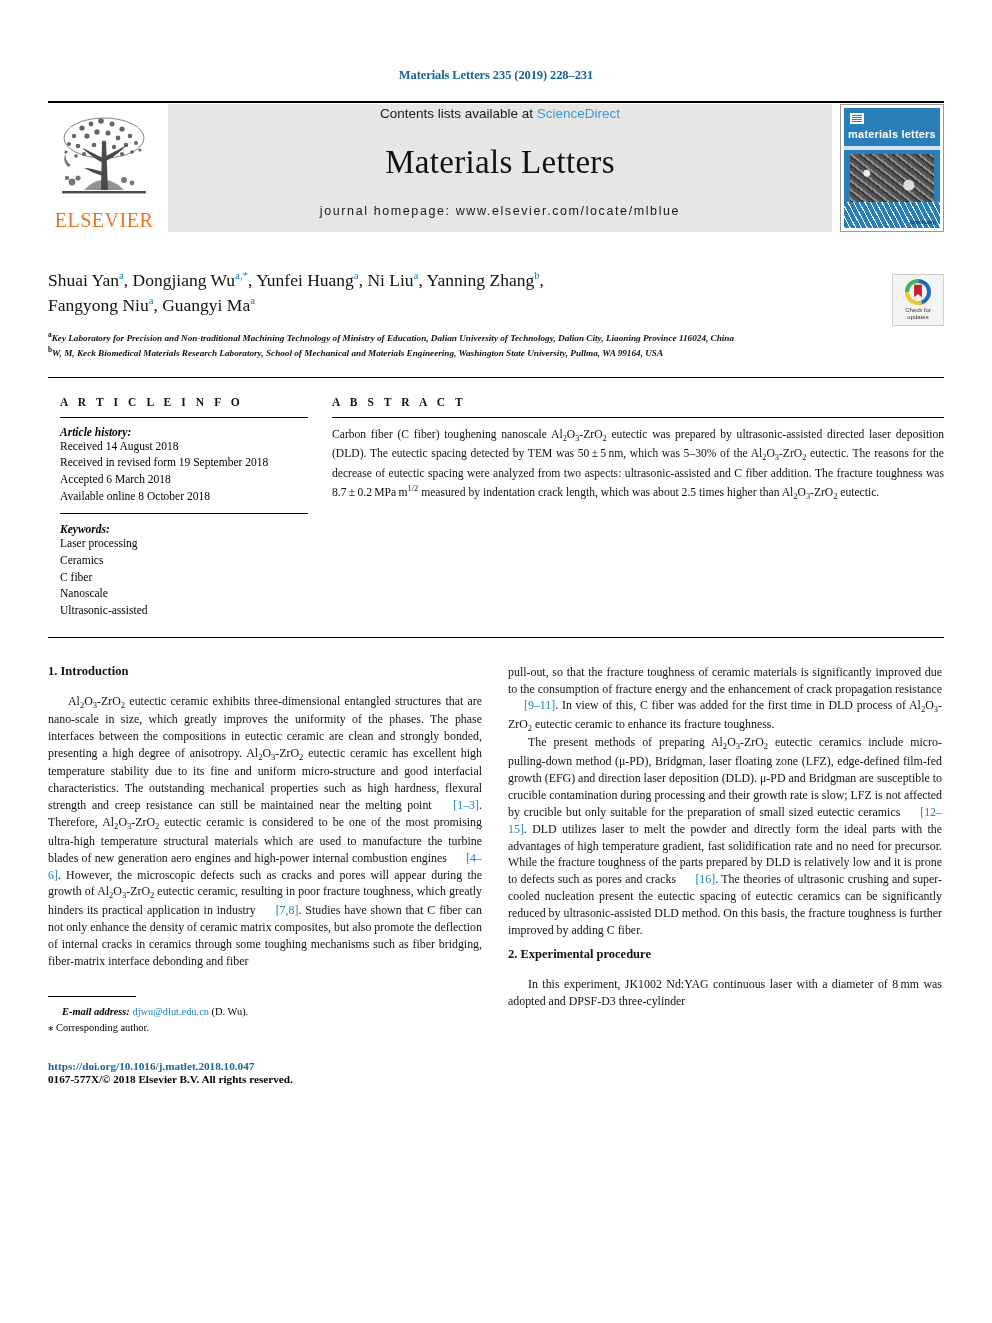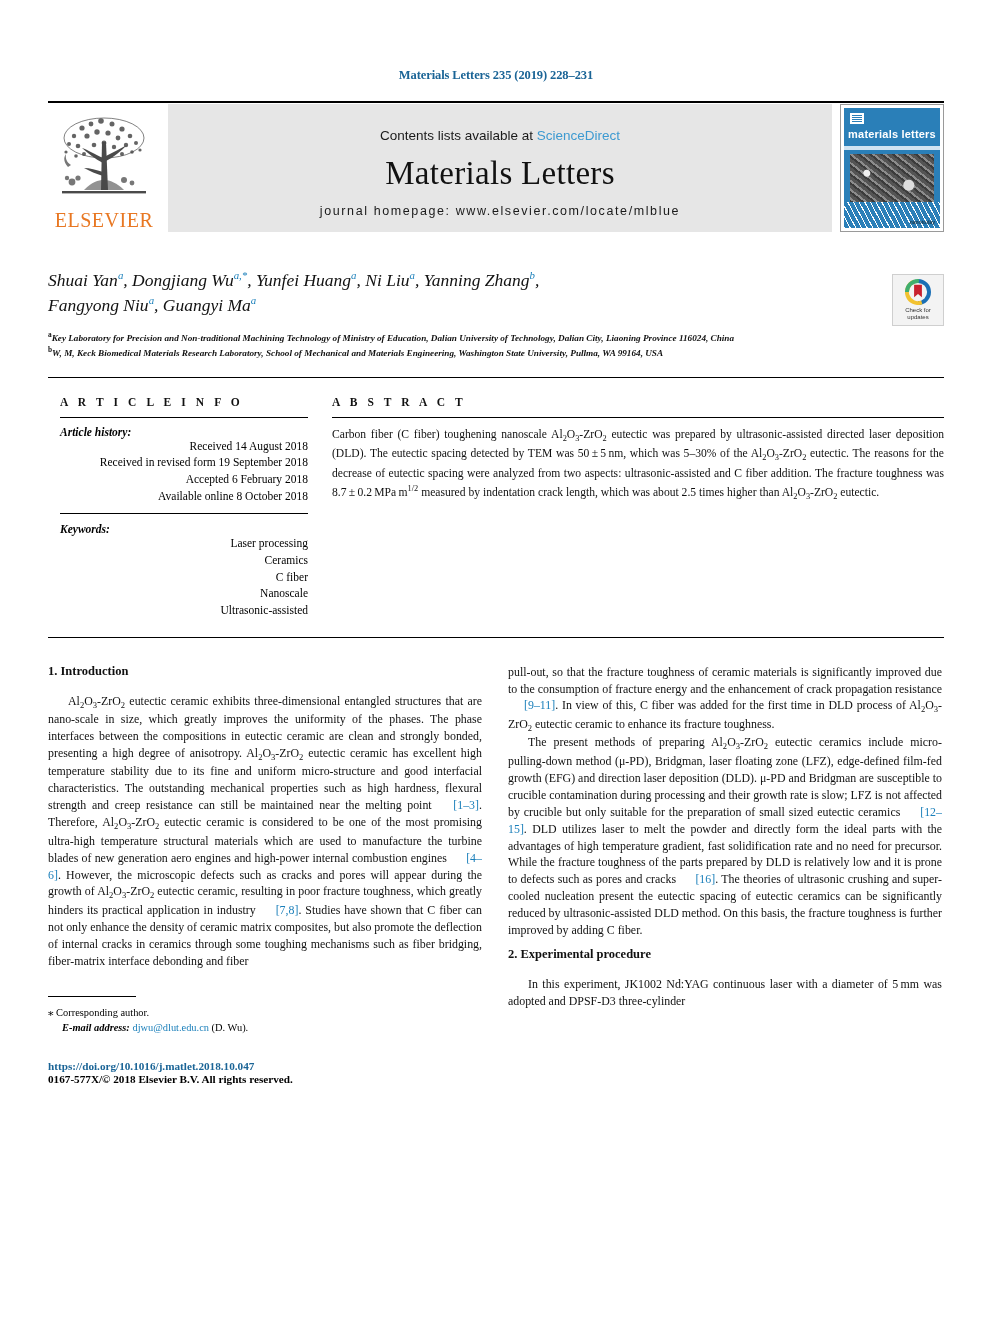--- a/index.html
+++ b/index.html
@@ -52,21 +52,21 @@
     line-height: 1;
     margin-top: 2px;
   }
   .masthead-center {
     flex: 1;
     background: #e6e6e6;
     display: flex;
     flex-direction: column;
     align-items: center;
     justify-content: space-between;
-    padding: 24px 0 14px 0;
+    padding: 2px 0 14px 0;
     margin-left: 8px;
     margin-right: 8px;
   }
   .contents-line { font-size: 13.5px; color: #1a1a1a; font-family: "Liberation Sans", sans-serif; }
   .contents-line .sd { color: #3d9ad1; }
   .journal-title {
     font-size: 33px;
     font-family: "Liberation Serif", serif;
     color: #111;
     letter-spacing: 0.3px;
@@ -141,21 +141,20 @@
     font-family: "Liberation Sans", sans-serif; font-size: 6px; line-height: 1.15;
     text-align: center; color: #333; margin-top: 2px;
   }
 
   .authors {
     margin-top: 18px;
     font-size: 17.5px;
     line-height: 1.45;
     color: #111;
     max-width: 760px;
-    font-style: italic;
   }
   .authors sup { color: #1a7fba; font-size: 0.62em; vertical-align: super; }
 
   .affiliations { margin-top: 11px; }
   .affil {
     font-size: 9.2px; font-style: italic; line-height: 1.45; color: #111;
     font-family: Liberation Serif, serif; font-weight: bold;
   }
   .affil sup { font-style: normal; font-size: 0.8em; }
 
@@ -166,21 +165,21 @@
   .col-abstract { flex: 1; }
 
   .sec-label {
     font-family: "Liberation Serif", serif;
     font-weight: bold; font-size: 11.5px; letter-spacing: 3.6px; color: #111;
   }
   .hairline { border-top: 1px solid #000; margin: 9px 0 8px 0; }
   .hairline-wide { border-top: 1px solid #000; margin: 9px 0 9px 0; }
 
   .info-h { font-size: 11.5px; font-style: italic; font-weight: bold; }
-  .info-line { font-size: 11.5px; line-height: 1.45; text-align: right; }
+  .info-line { font-size: 11.5px; line-height: 1.45; }
 
   .abs-text {
     font-size: 11.6px; line-height: 1.5; text-align: justify; color: #111;
   }
   .abs-text sub, .abs-text sup { font-size: 0.72em; }
   .abs-copyright { text-align: right; font-size: 11.6px; margin-top: 2px; }
 
   .rule-bottom { border-top: 1.6px solid #000; margin-top: 18px; }
 
   
@@ -327,21 +326,21 @@
   <div class="rule-thick"></div>
 
   <div class="info-abstract">
 
     <div class="col-info">
       <div class="sec-label">A R T I C L E   I N F O</div>
       <div class="hairline"></div>
       <div class="info-h">Article history:</div>
       <div class="info-line">Received 14 August 2018</div>
       <div class="info-line">Received in revised form 19 September 2018</div>
-      <div class="info-line">Accepted 6 February 2018</div>
+      <div class="info-line">Accepted 6 March 2018</div>
       <div class="info-line">Available online 8 October 2018</div>
       <div class="hairline-wide"></div>
       <div class="info-h">Keywords:</div>
       <div class="info-line">Laser processing</div>
       <div class="info-line">Ceramics</div>
       <div class="info-line">C fiber</div>
       <div class="info-line">Nanoscale</div>
       <div class="info-line">Ultrasonic-assisted</div>
     </div>
 
@@ -355,39 +354,39 @@
   <div class="rule-bottom"></div>
 
   <div class="body-cols">
 
     <div class="body-col left">
       <h2 class="section-head">1. Introduction</h2>
       <p class="body-p">Al<sub>2</sub>O<sub>3</sub>-ZrO<sub>2</sub> eutectic ceramic exhibits three-dimensional entangled structures that are nano-scale in size, which greatly improves the uniformity of the phases. The phase interfaces between the compositions in eutectic ceramic are clean and strongly bonded, presenting a high degree of anisotropy. Al<sub>2</sub>O<sub>3</sub>-ZrO<sub>2</sub> eutectic ceramic has excellent high temperature stability due to its fine and uniform micro-structure and good interfacial characteristics. The outstanding mechanical properties such as high hardness, flexural strength and creep resistance can still be maintained near the melting point <span class="ref">[1–3]</span>. Therefore, Al<sub>2</sub>O<sub>3</sub>-ZrO<sub>2</sub> eutectic ceramic is considered to be one of the most promising ultra-high temperature structural materials which are used to manufacture the turbine blades of new generation aero engines and high-power internal combustion engines <span class="ref">[4–6]</span>. However, the microscopic defects such as cracks and pores will appear during the growth of Al<sub>2</sub>O<sub>3</sub>-ZrO<sub>2</sub> eutectic ceramic, resulting in poor fracture toughness, which greatly hinders its practical application in industry <span class="ref">[7,8]</span>. Studies have shown that C fiber can not only enhance the density of ceramic matrix composites, but also promote the deflection of internal cracks in ceramics through some toughing mechanisms such as fiber bridging, fiber-matrix interface debonding and fiber</p>
 
       <div class="footnote-area">
         <div class="footnote-rule"></div>
-        <div class="footnote">
-          <span class="star">⁎</span>
-          <span>Corresponding author.</span>
-        </div>
         <div class="footnote" style="padding-left:14px">
           <em>E-mail address:</em>
           <span class="link">djwu@dlut.edu.cn</span>
           <span>(D. Wu).</span>
         </div>
+        <div class="footnote">
+          <span class="star">⁎</span>
+          <span>Corresponding author.</span>
+        </div>
       </div>
 
       <div class="doi-block">
         <span class="doi-link">https://doi.org/10.1016/j.matlet.2018.10.047</span>
         <div class="issn-line">0167-577X/© 2018 Elsevier B.V. All rights reserved.</div>
       </div>
     </div>
 
     <div class="body-col right">
       <p class="body-p" style="text-indent:0">pull-out, so that the fracture toughness of ceramic materials is significantly improved due to the consumption of fracture energy and the enhancement of crack propagation resistance <span class="ref">[9–11]</span>. In view of this, C fiber was added for the first time in DLD process of Al<sub>2</sub>O<sub>3</sub>-ZrO<sub>2</sub> eutectic ceramic to enhance its fracture toughness.</p>
       <p class="body-p">The present methods of preparing Al<sub>2</sub>O<sub>3</sub>-ZrO<sub>2</sub> eutectic ceramics include micro-pulling-down method (μ-PD), Bridgman, laser floating zone (LFZ), edge-defined film-fed growth (EFG) and direction laser deposition (DLD). μ-PD and Bridgman are susceptible to crucible contamination during processing and their growth rate is slow; LFZ is not affected by crucible but only suitable for the preparation of small sized eutectic ceramics <span class="ref">[12–15]</span>. DLD utilizes laser to melt the powder and directly form the ideal parts with the advantages of high temperature gradient, fast solidification rate and no need for precursor. While the fracture toughness of the parts prepared by DLD is relatively low and it is prone to defects such as pores and cracks <span class="ref">[16]</span>. The theories of ultrasonic crushing and super-cooled nucleation present the eutectic spacing of eutectic ceramics can be significantly reduced by ultrasonic-assisted DLD method. On this basis, the fracture toughness is further improved by adding C fiber.</p>
 
       <h2 class="section-head spaced">2. Experimental procedure</h2>
-      <p class="body-p">In this experiment, JK1002 Nd:YAG continuous laser with a diameter of 5 mm was adopted and DPSF-D3 three-cylinder</p>
+      <p class="body-p">In this experiment, JK1002 Nd:YAG continuous laser with a diameter of 8 mm was adopted and DPSF-D3 three-cylinder</p>
     </div>
 
   </div>
 </div>
 
 </body></html>

